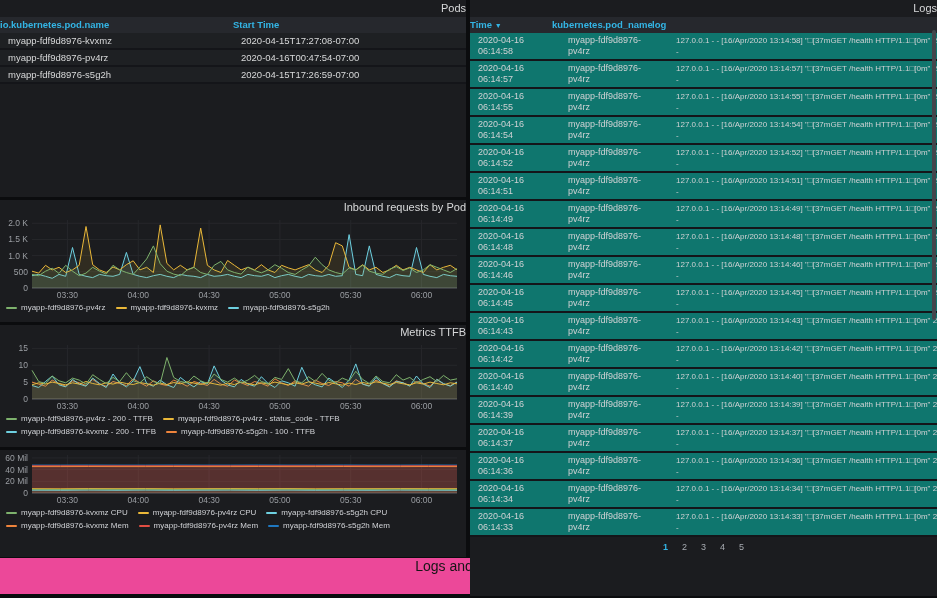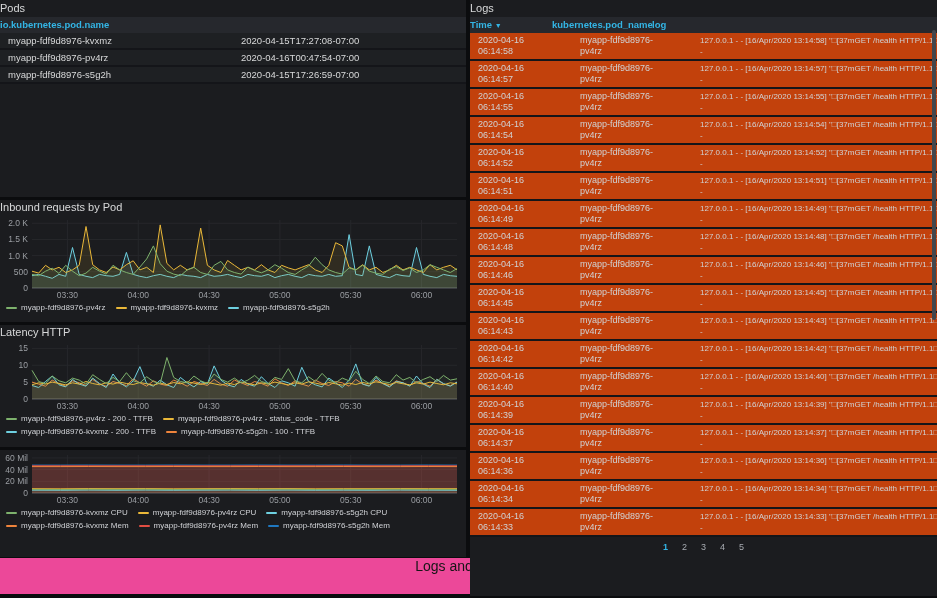--- a/index.html
+++ b/index.html
@@ -1,21 +1,21 @@
 <!DOCTYPE html>
 <html><head>
 <meta charset="utf-8">
 <style>
   html,body{margin:0;padding:0;background:#000;}
   .screen{width:937px;height:598px;background:#0b0c0e;font-family:"Liberation Sans",sans-serif;overflow:hidden;position:relative;}
   .dashboard{display:flex;gap:4px;height:558px;}
   .left-col{width:466px;display:flex;flex-direction:column;gap:3px;}
   .right-col{flex:1;min-width:0;}
   .panel{background:#1b1c1f;position:relative;overflow:hidden;}
-  .panel-title{height:17px;line-height:17px;text-align:left;color:#d8d9da;font-size:11px;font-weight:500;cursor:pointer;}
+  .panel-title{height:17px;line-height:17px;text-align:right;color:#d8d9da;font-size:11px;font-weight:500;cursor:pointer;}
   
   .pods-panel{height:197px;}
   .thead{display:flex;background:#26282d;height:16px;line-height:16px;font-size:9.5px;color:#33b5e5;font-weight:700;}
   .thead .cell{padding-left:0;}
   .trow{display:flex;background:#1e2023;border-bottom:2px solid #141519;height:15px;line-height:15px;font-size:9.5px;color:#d8d9da;}
   .trow .cell{padding-left:8px;white-space:nowrap;overflow:hidden;}
   .pods-col1{width:50%;}
   .pods-col2{width:50%;}
   
   .chart-panel{display:flex;flex-direction:column;}
@@ -25,21 +25,21 @@
   .chart3{height:107px;}
   .chart-svg{display:block;margin:0 2px;}
   .legend{display:flex;flex-wrap:wrap;column-gap:10px;row-gap:1px;padding:1px 6px 0 6px;font-size:8px;color:#d0d2d6;line-height:12px;}
   .legend-item{display:inline-flex;align-items:center;white-space:nowrap;cursor:pointer;}
   .legend-dash{display:inline-block;width:11px;height:2px;border-radius:1px;margin-right:4px;}
   
   .logs-panel{height:596px;display:flex;flex-direction:column;}
   .log-col-time{width:82px;}
   .log-col-pod{width:100px;}
   .log-col-log{flex:1;min-width:0;}
-  .log-row{display:flex;background:#c2410c;border-bottom:2px solid #141519;height:26px;font-size:9px;color:#d0d2d4;gap:12px;}
+  .log-row{display:flex;background:#0f766e;border-bottom:2px solid #141519;height:26px;font-size:9px;color:#d0d2d4;}
   .log-row .cell{padding:2px 0 0 8px;line-height:11px;overflow:hidden;}
   .log-text-line{font-size:8px;white-space:nowrap;overflow:hidden;line-height:11px;}
   .pagination{display:flex;justify-content:center;gap:14px;font-size:9px;color:#a7abb1;margin-top:5px;}
   .page-btn{cursor:pointer;}
   .page-btn.active{color:#33b5e5;font-weight:700;}
   .logs-scrollbar{position:absolute;right:1px;top:30px;width:4px;height:290px;background:#43464c;border-radius:2px;}
   
   .footer{height:36px;background:#ec4899;display:flex;justify-content:center;}
   .footer-caption{color:#161616;font-size:14px;}
   svg text{font-family:"Liberation Sans",sans-serif;}
@@ -49,20 +49,21 @@
 
 <div class="screen">
   <div class="dashboard">
 
     <div class="left-col">
 
       <section class="panel pods-panel">
         <div class="panel-title">Pods</div>
         <div class="thead">
           <div class="cell pods-col1">io.kubernetes.pod.name</div>
+          <div class="cell pods-col2">Start Time</div>
         </div>
         <div id="pods-body">
             <div class="trow">
               <div class="cell pods-col1">myapp-fdf9d8976-kvxmz</div>
               <div class="cell pods-col2">2020-04-15T17:27:08-07:00</div>
             </div>
             <div class="trow">
               <div class="cell pods-col1">myapp-fdf9d8976-pv4rz</div>
               <div class="cell pods-col2">2020-04-16T00:47:54-07:00</div>
             </div>
@@ -116,21 +117,21 @@
               <span>myapp-fdf9d8976-kvxmz</span>
             </span>
             <span class="legend-item">
               <span class="legend-dash" style="background: rgb(110, 208, 224);"></span>
               <span>myapp-fdf9d8976-s5g2h</span>
             </span>
           </div>
       </section>
 
       <section class="panel chart-panel chart2">
-        <div class="panel-title">Latency HTTP</div>
+        <div class="panel-title">Metrics TTFB</div>
         <svg class="chart-svg" height="72" width="461" viewBox="0 0 461 72">
             <line x1="30" x2="455" y1="59" y2="59" stroke="#26272b" stroke-width="1"></line>
             <text x="26" y="62" text-anchor="end" fill="#9b9ea3" font-size="8.5">0</text>
             <line x1="30" x2="455" y1="42.125" y2="42.125" stroke="#26272b" stroke-width="1"></line>
             <text x="26" y="45.125" text-anchor="end" fill="#9b9ea3" font-size="8.5">5</text>
             <line x1="30" x2="455" y1="25.25" y2="25.25" stroke="#26272b" stroke-width="1"></line>
             <text x="26" y="28.25" text-anchor="end" fill="#9b9ea3" font-size="8.5">10</text>
             <line x1="30" x2="455" y1="8.375" y2="8.375" stroke="#26272b" stroke-width="1"></line>
             <text x="26" y="11.375" text-anchor="end" fill="#9b9ea3" font-size="8.5">15</text>
             <line x1="65.41666666666666" x2="65.41666666666666" y1="5" y2="59" stroke="#26272b" stroke-width="1"></line>

